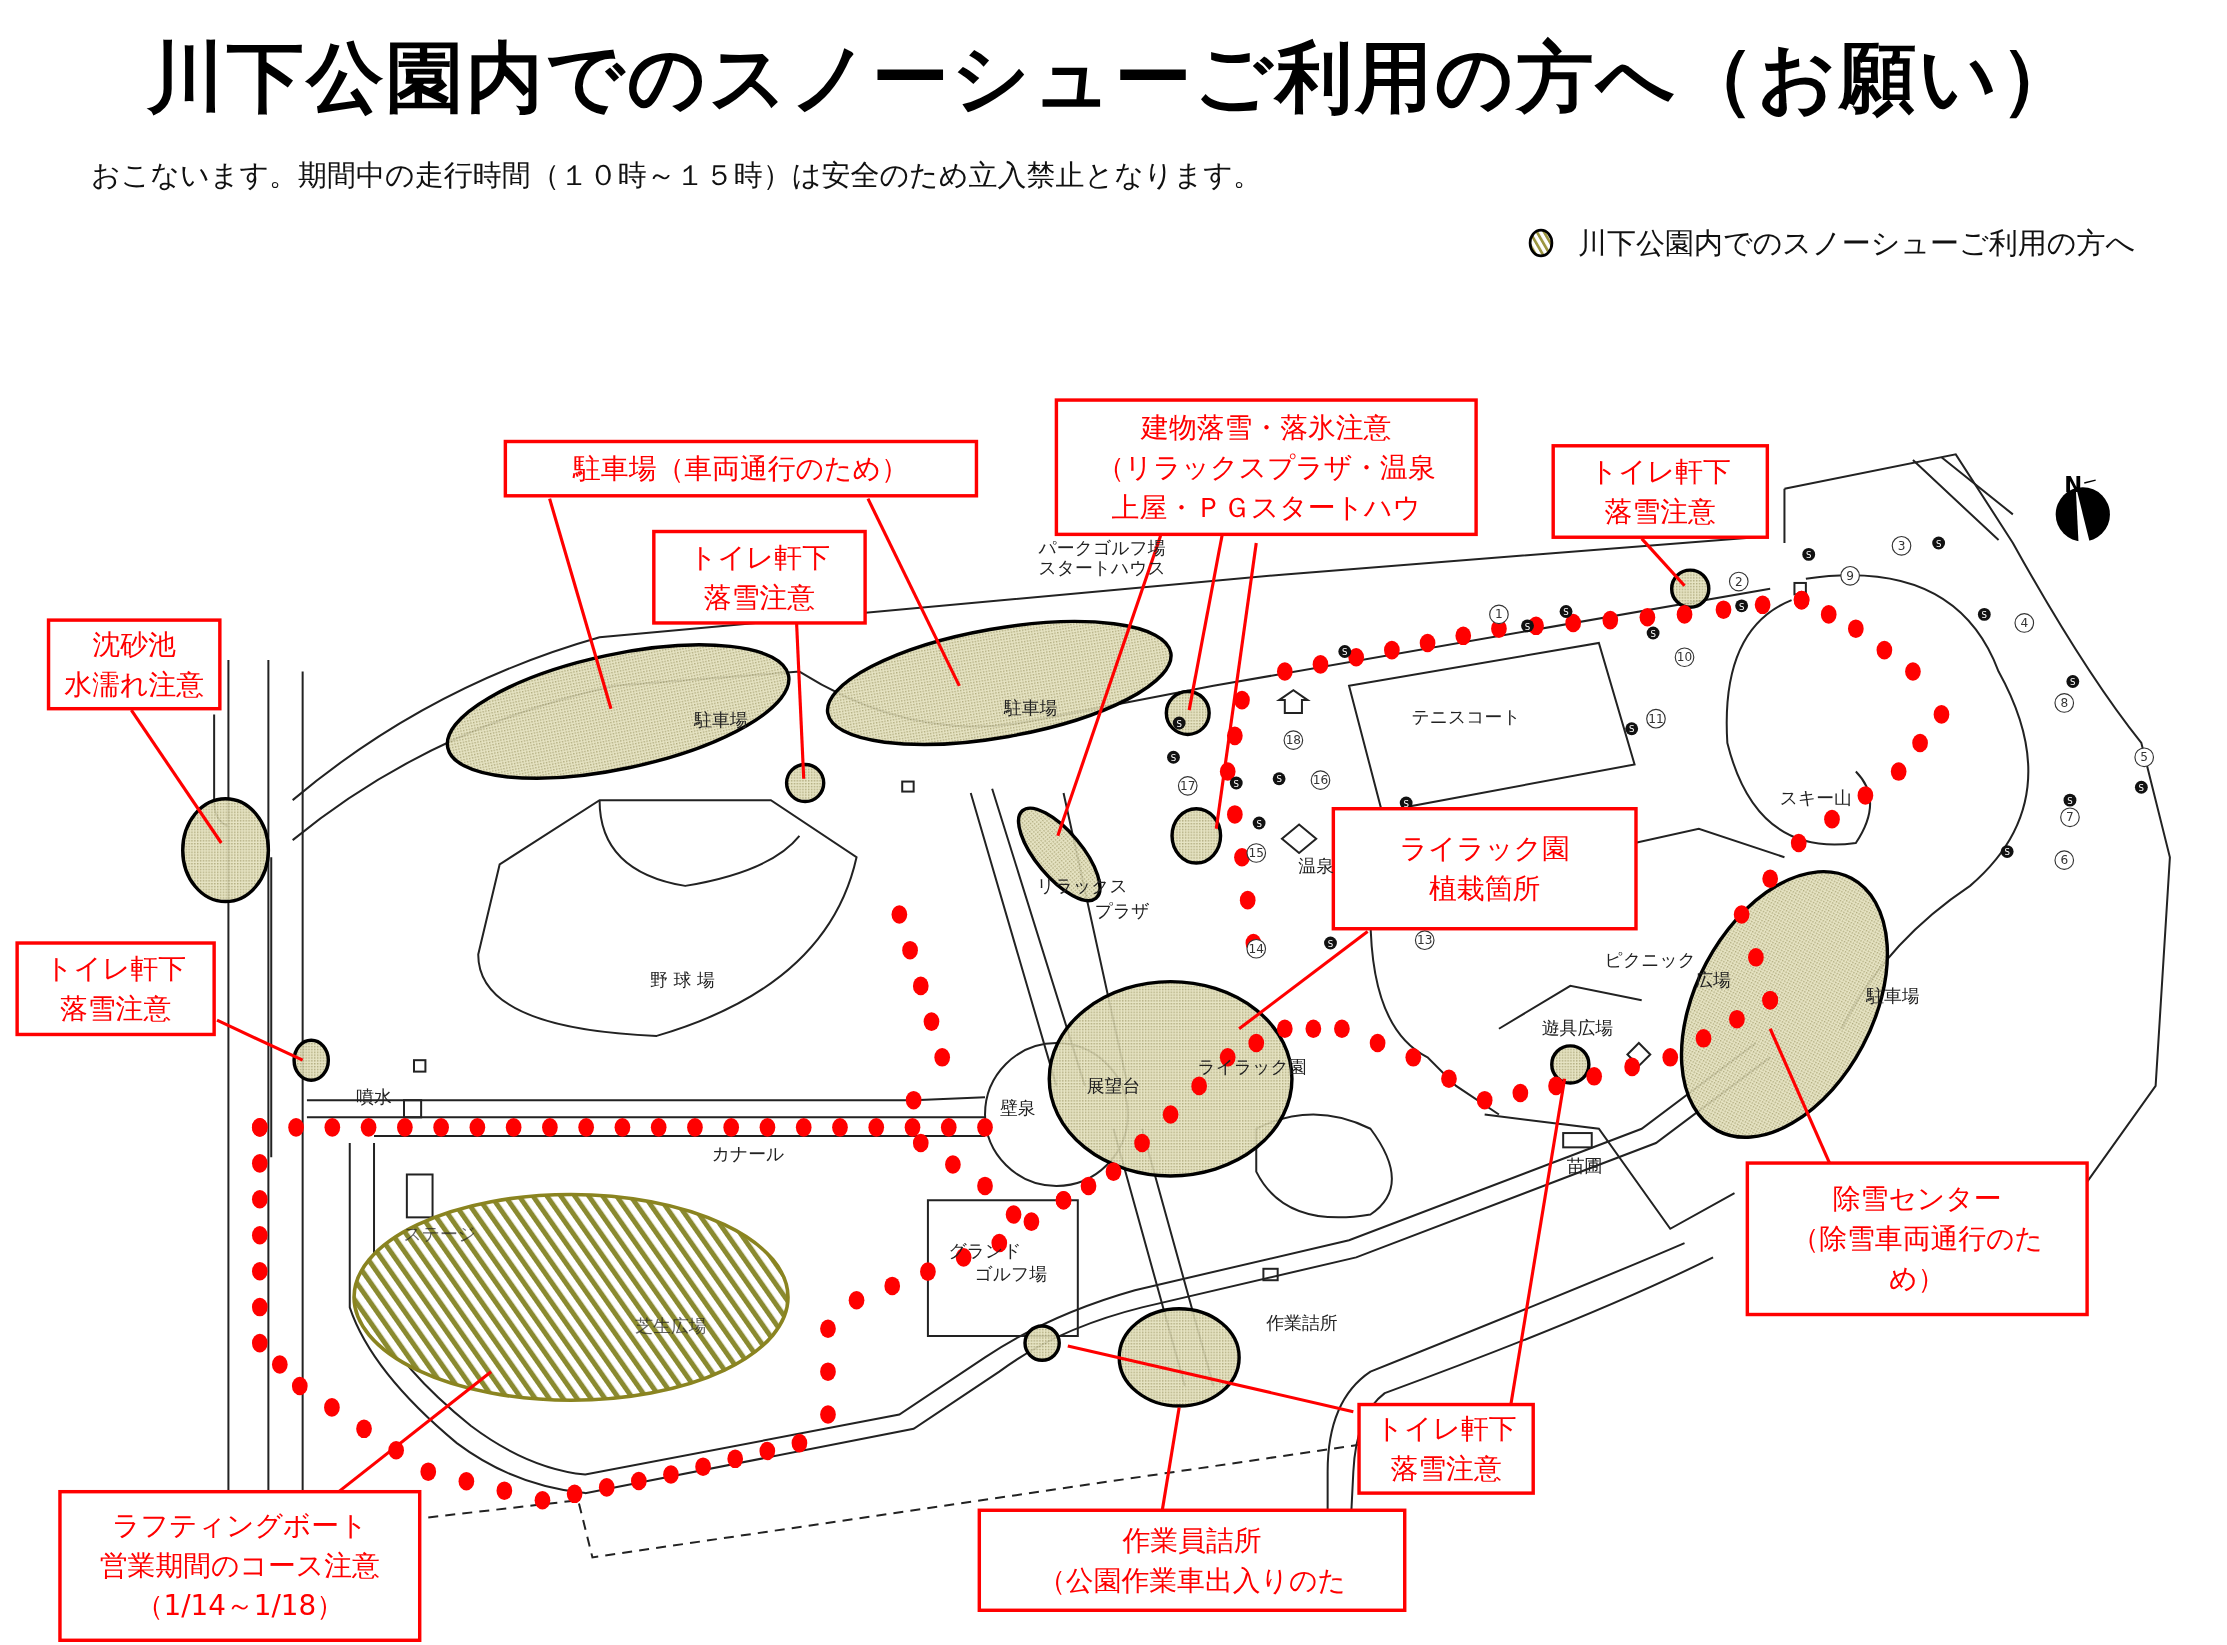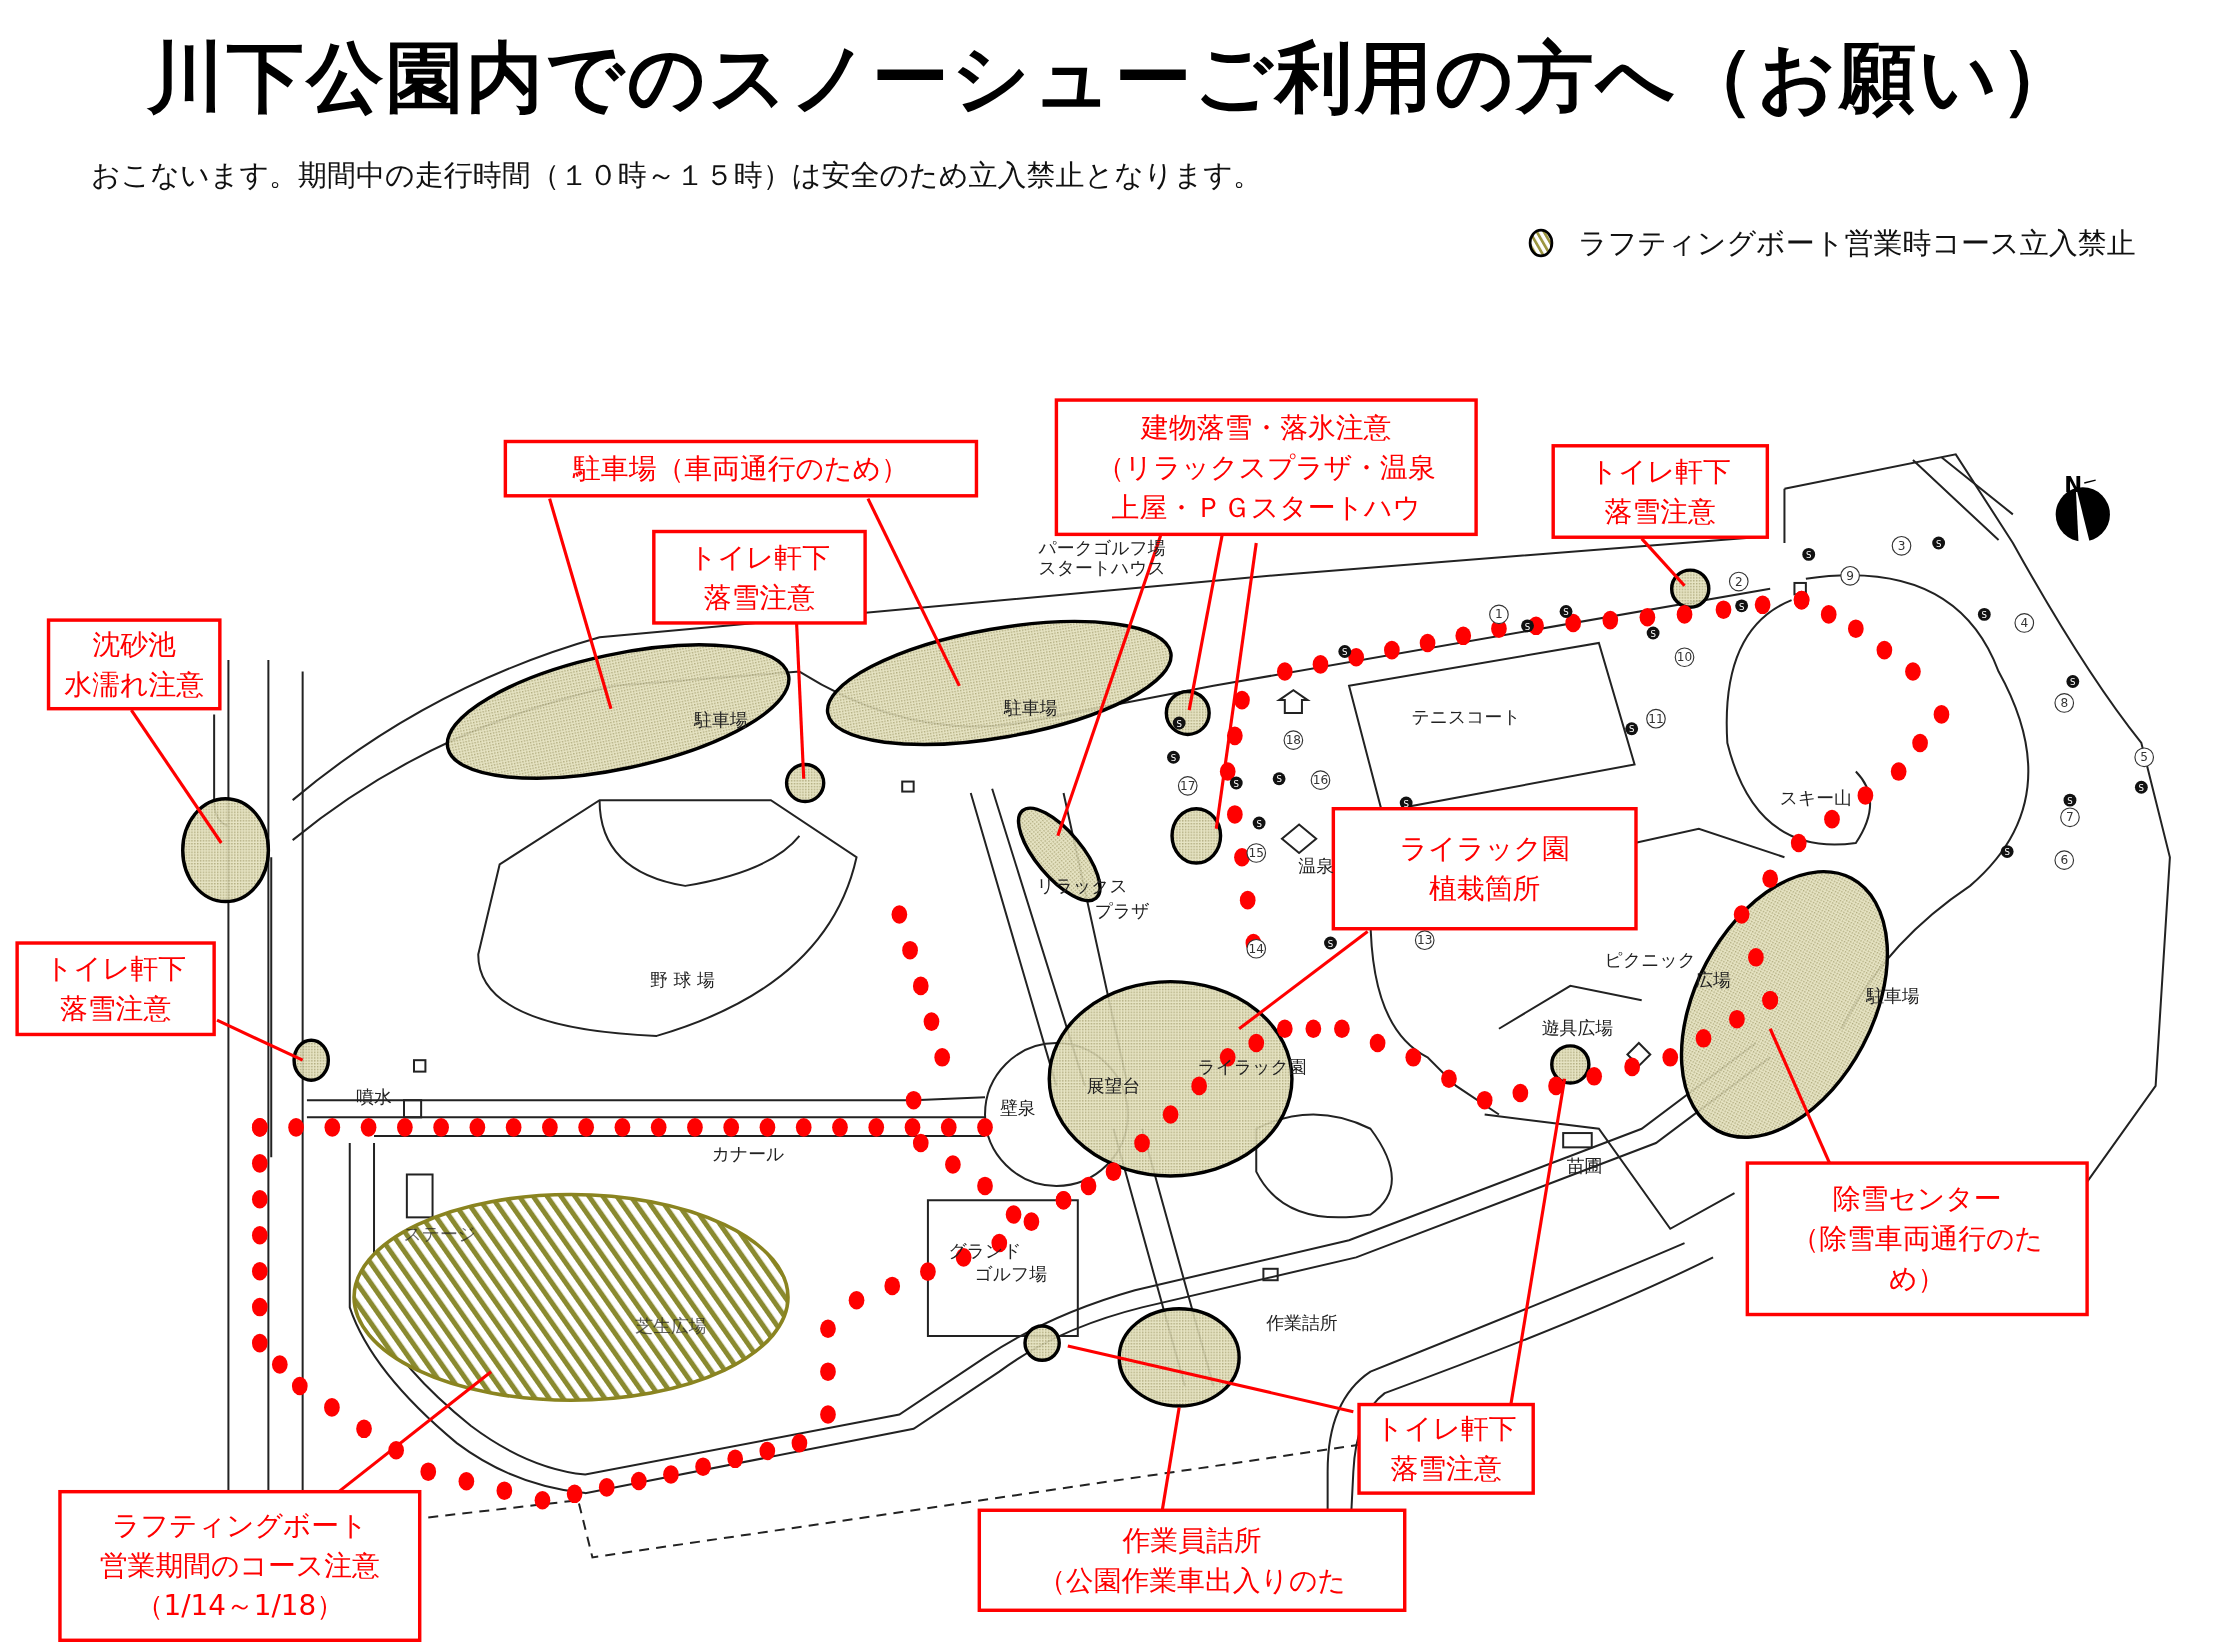--- a/index.html
+++ b/index.html
@@ -34,21 +34,21 @@
       <svg width="30" height="30" viewBox="0 0 44 44">
           <defs>
             <pattern id="lg-hatch" width="9" height="9" patternUnits="userSpaceOnUse" patternTransform="rotate(-30)">
               <rect width="9" height="9" fill="#fff"></rect>
               <rect width="4" height="9" fill="#9c9640"></rect>
             </pattern>
           </defs>
           <ellipse cx="22" cy="22" rx="16" ry="19" fill="url(#lg-hatch)" stroke="#000" stroke-width="4"></ellipse>
         </svg>
     </span>
-    <span>ラフティングボート営業時コース立入禁止</span>
+    <span>川下公園内でのスノーシューご利用の方へ</span>
   </div>
 </div>
 
 <svg class="map" viewBox="0 0 1560 1152" preserveAspectRatio="none" xmlns="http://www.w3.org/2000/svg">
   <defs>
     <pattern id="dotfill" width="2" height="2" patternUnits="userSpaceOnUse">
       <rect width="2" height="2" fill="#e4e1bd"></rect>
         <rect width="1" height="1" fill="#a7a170"></rect>
     </pattern>
     <pattern id="hatch" width="8" height="8" patternUnits="userSpaceOnUse" patternTransform="rotate(-35)">

